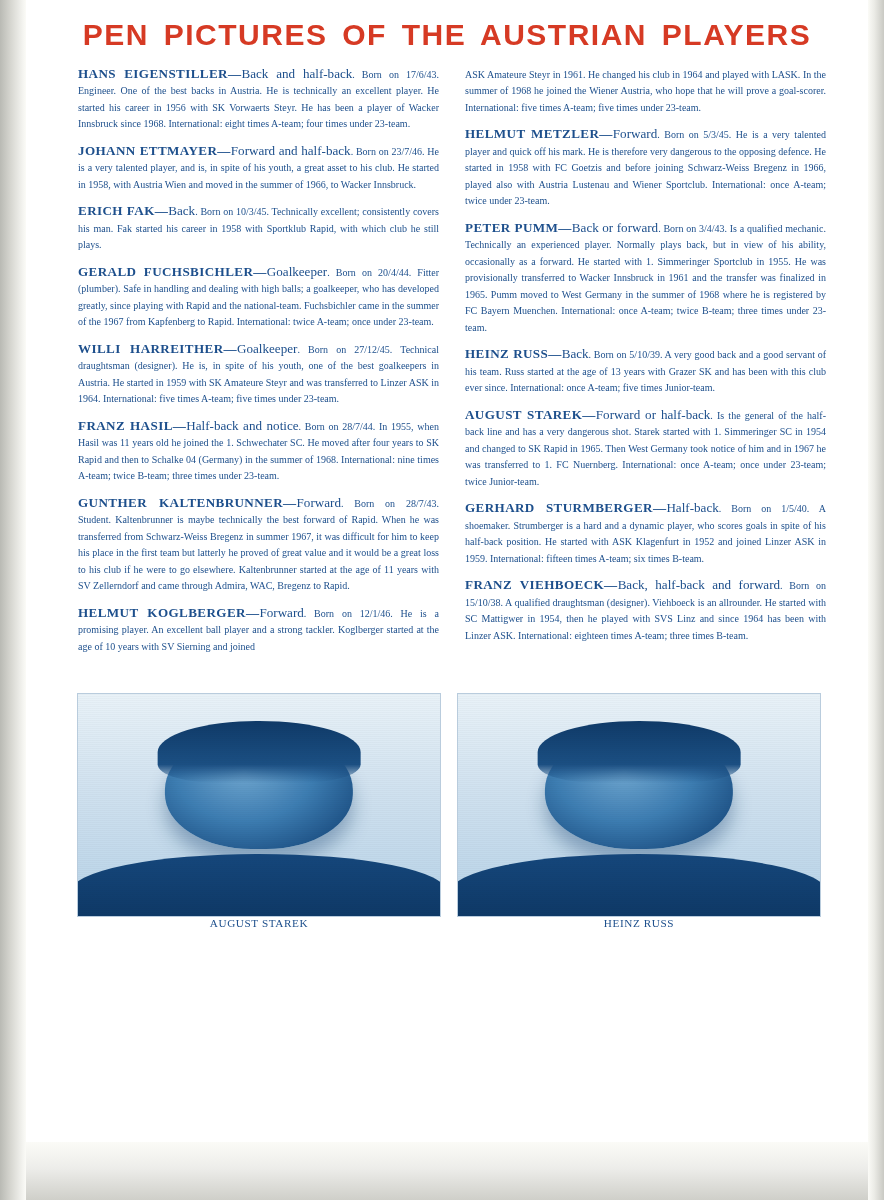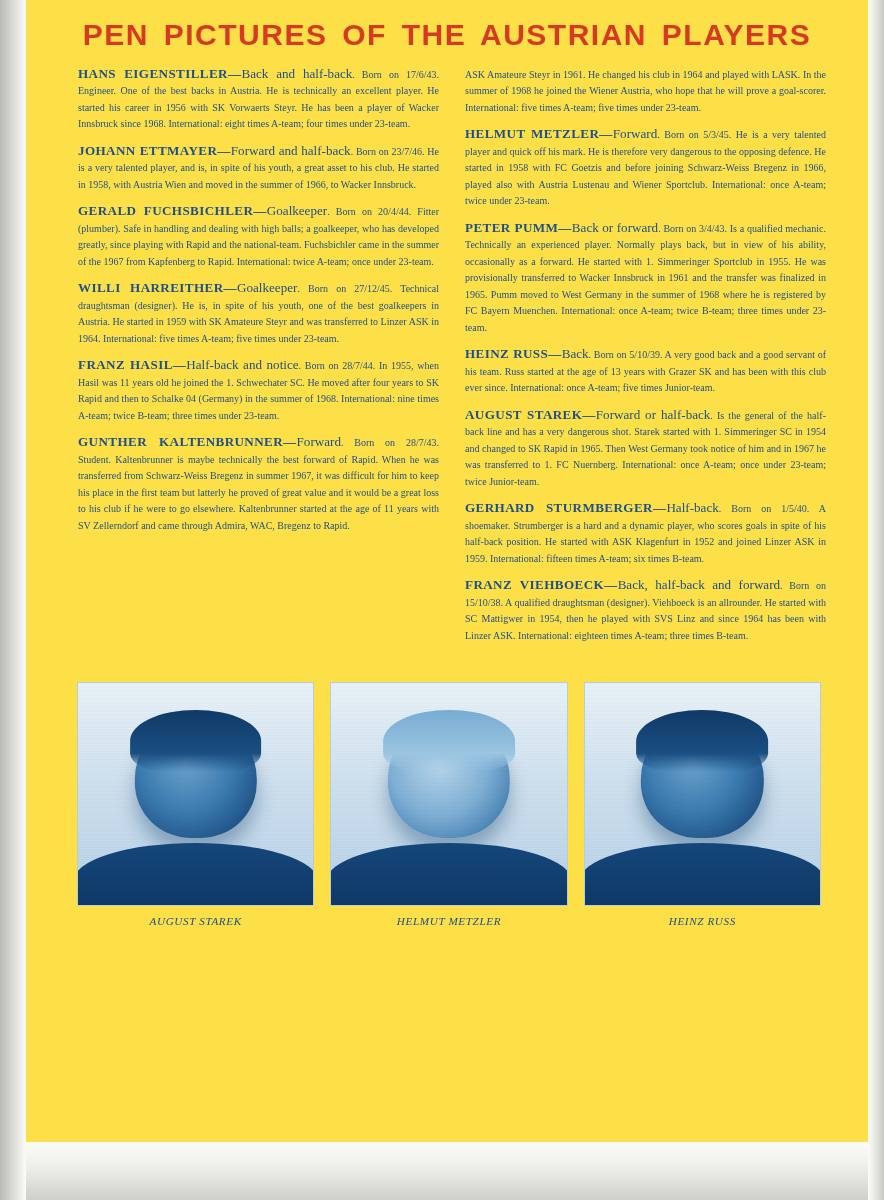--- a/index.html
+++ b/index.html
@@ -8,21 +8,21 @@
     background: #d8d8d4;
   }
   body {
     font-family: "Liberation Serif", serif;
   }
   .page {
     position: relative;
     width: 884px;
     height: 1200px;
     margin: 0 auto;
-    background: #fde047;
+    background: #ffffff;
     overflow: hidden;
     box-sizing: border-box;
   }
   
   .page::before {
     content: "";
     position: absolute;
     left: 0; top: 0; bottom: 0;
     width: 26px;
     background: linear-gradient(to right, #b9bab4 0%, #d2d2cc 35%, #f2f2ee 85%, #fbfbf7 100%);
@@ -165,57 +165,61 @@
   }
   .photo .grain {
     position: absolute;
     inset: 0;
     background-image:
       repeating-linear-gradient(0deg, rgba(255,255,255,0.05) 0 1px, rgba(0,0,0,0.03) 1px 2px);
     mix-blend-mode: multiply;
     opacity: 0.6;
   }
   .caption {
-    margin-top: 9px;
     color: #1d4f8c;
     font-size: 11.2px;
     letter-spacing: 0.6px;
     text-align: center;
     font-family: "Liberation Serif", serif;
-    font-style: italic;
   }
 </style>
 </head>
 <body>
 
 <div class="page">
   <div class="content">
 
     <h1 class="title">PEN PICTURES OF THE AUSTRIAN PLAYERS</h1>
 
     <div class="columns">
 
       <div class="col">
         <div class="entry">
           <span class="name">HANS EIGENSTILLER—</span><span class="role">Back and half-back</span><span class="body">. Born on 17/6/43. Engineer. One of the best backs in Austria. He is technically an excellent player. He started his career in 1956 with SK Vorwaerts Steyr. He has been a player of Wacker Innsbruck since 1968. International: eight times A-team; four times under 23-team.</span>
         </div>
         <div class="entry">
           <span class="name">JOHANN ETTMAYER—</span><span class="role">Forward and half-back</span><span class="body">. Born on 23/7/46. He is a very talented player, and is, in spite of his youth, a great asset to his club. He started in 1958, with Austria Wien and moved in the summer of 1966, to Wacker Innsbruck.</span>
         </div>
         <div class="entry">
+          <span class="name">ERICH FAK—</span><span class="role">Back</span><span class="body">. Born on 10/3/45. Technically excellent; consistently covers his man. Fak started his career in 1958 with Sportklub Rapid, with which club he still plays.</span>
+        </div>
+        <div class="entry">
           <span class="name">GERALD FUCHSBICHLER—</span><span class="role">Goalkeeper</span><span class="body">. Born on 20/4/44. Fitter (plumber). Safe in handling and dealing with high balls; a goalkeeper, who has developed greatly, since playing with Rapid and the national-team. Fuchsbichler came in the summer of the 1967 from Kapfenberg to Rapid. International: twice A-team; once under 23-team.</span>
         </div>
         <div class="entry">
           <span class="name">WILLI HARREITHER—</span><span class="role">Goalkeeper</span><span class="body">. Born on 27/12/45. Technical draughtsman (designer). He is, in spite of his youth, one of the best goalkeepers in Austria. He started in 1959 with SK Amateure Steyr and was transferred to Linzer ASK in 1964. International: five times A-team; five times under 23-team.</span>
         </div>
         <div class="entry">
           <span class="name">FRANZ HASIL—</span><span class="role">Half-back and notice</span><span class="body">. Born on 28/7/44. In 1955, when Hasil was 11 years old he joined the 1. Schwechater SC. He moved after four years to SK Rapid and then to Schalke 04 (Germany) in the summer of 1968. International: nine times A-team; twice B-team; three times under 23-team.</span>
         </div>
         <div class="entry">
           <span class="name">GUNTHER KALTENBRUNNER—</span><span class="role">Forward</span><span class="body">. Born on 28/7/43. Student. Kaltenbrunner is maybe technically the best forward of Rapid. When he was transferred from Schwarz-Weiss Bregenz in summer 1967, it was difficult for him to keep his place in the first team but latterly he proved of great value and it would be a great loss to his club if he were to go elsewhere. Kaltenbrunner started at the age of 11 years with SV Zellerndorf and came through Admira, WAC, Bregenz to Rapid.</span>
+        </div>
+        <div class="entry">
+          <span class="name">HELMUT KOGLBERGER—</span><span class="role">Forward</span><span class="body">. Born on 12/1/46. He is a promising player. An excellent ball player and a strong tackler. Koglberger started at the age of 10 years with SV Sierning and joined</span>
         </div>
       </div>
 
       <div class="col">
         <div class="entry">
           <span class="body">ASK Amateure Steyr in 1961. He changed his club in 1964 and played with LASK. In the summer of 1968 he joined the Wiener Austria, who hope that he will prove a goal-scorer. International: five times A-team; five times under 23-team.</span>
         </div>
         <div class="entry">
           <span class="name">HELMUT METZLER—</span><span class="role">Forward</span><span class="body">. Born on 5/3/45. He is a very talented player and quick off his mark. He is therefore very dangerous to the opposing defence. He started in 1958 with FC Goetzis and before joining Schwarz-Weiss Bregenz in 1966, played also with Austria Lustenau and Wiener Sportclub. International: once A-team; twice under 23-team.</span>
         </div>
@@ -243,30 +247,20 @@
         <div class="photo">
           <div class="bg"></div>
           <div class="head"></div>
           <div class="hair"></div>
           <div class="shoulders"></div>
           <div class="grain"></div>
         </div>
         <div class="caption">AUGUST STAREK</div>
       </div>
       <div class="photo-cell">
-        <div class="photo light">
-          <div class="bg"></div>
-          <div class="head"></div>
-          <div class="hair"></div>
-          <div class="shoulders"></div>
-          <div class="grain"></div>
-        </div>
-        <div class="caption">HELMUT METZLER</div>
-      </div>
-      <div class="photo-cell">
         <div class="photo">
           <div class="bg"></div>
           <div class="head"></div>
           <div class="hair"></div>
           <div class="shoulders"></div>
           <div class="grain"></div>
         </div>
         <div class="caption">HEINZ RUSS</div>
       </div>
     </div>

